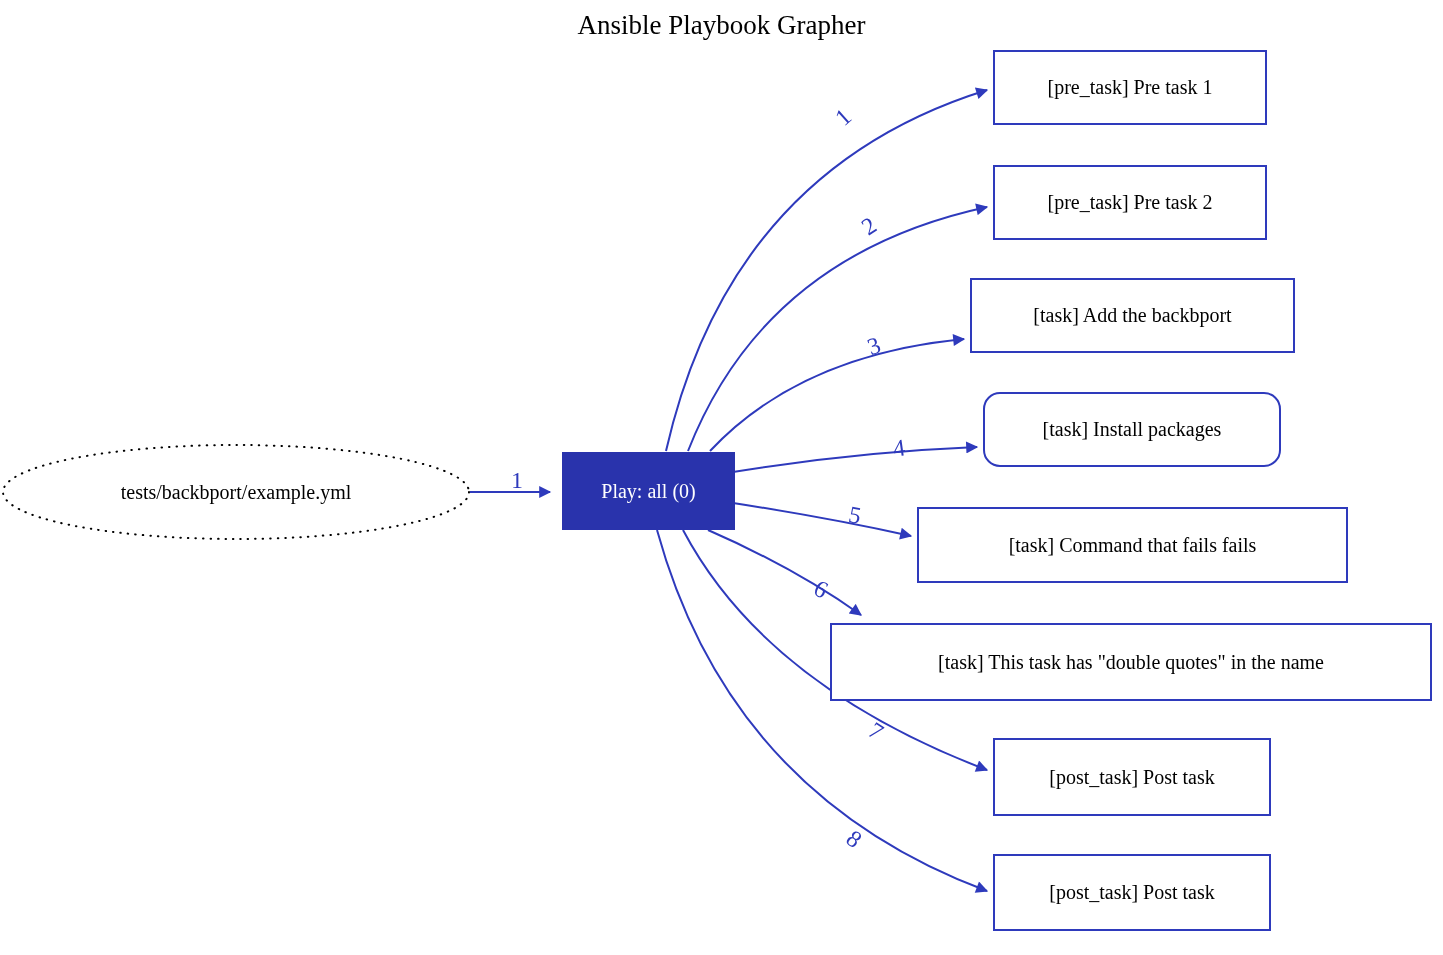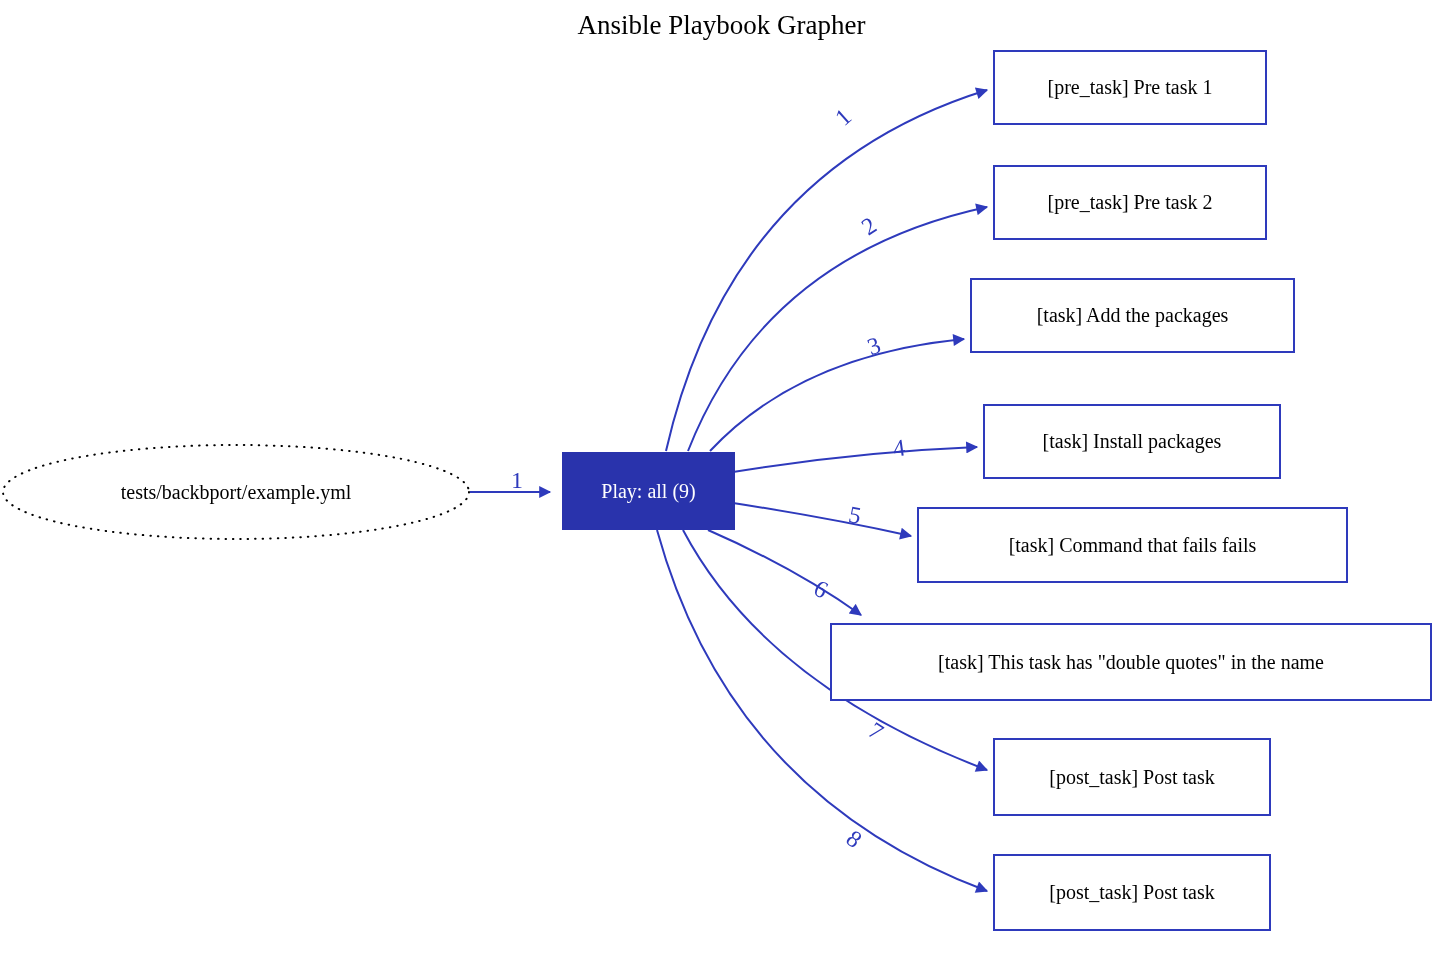--- a/index.html
+++ b/index.html
@@ -102,26 +102,26 @@
     <path class="edge" d="M 710 451 Q 800 355 964 339" marker-end="url(#arrowhead)"></path>
     <path class="edge" d="M 733 472 Q 855 452 977 447" marker-end="url(#arrowhead)"></path>
     <path class="edge" d="M 733 503 Q 830 518 911 536" marker-end="url(#arrowhead)"></path>
     <path class="edge" d="M 708 530 Q 795 568 861 615" marker-end="url(#arrowhead)"></path>
     <path class="edge" d="M 683 530 Q 765 685 987 770" marker-end="url(#arrowhead)"></path>
     <path class="edge" d="M 657 530 Q 730 795 987 891" marker-end="url(#arrowhead)"></path>
   </svg>
 
   <div class="node node-playbook" style="left:36px; top:468px; width:400px; height:48px;">tests/backbport/example.yml</div>
 
-  <div class="node node-play" style="left:562px; top:452px; width:173px; height:78px;">Play: all (9)</div>
+  <div class="node node-play" style="left:562px; top:452px; width:173px; height:78px;">Play: all (0)</div>
 
   <div class="node node-task" style="left:993px; top:50px; width:274px; height:75px;">[pre_task] Pre task 1</div>
   <div class="node node-task" style="left:993px; top:165px; width:274px; height:75px;">[pre_task] Pre task 2</div>
-  <div class="node node-task" style="left:970px; top:278px; width:325px; height:75px;">[task] Add the packages</div>
-  <div class="node node-task" style="left:983px; top:404px; width:298px; height:75px;">[task] Install packages</div>
+  <div class="node node-task" style="left:970px; top:278px; width:325px; height:75px;">[task] Add the backbport</div>
+  <div class="node node-task" style="left:983px; top:392px; width:298px; height:75px;border-radius:17px;">[task] Install packages</div>
   <div class="node node-task" style="left:917px; top:507px; width:431px; height:76px;">[task] Command that fails fails</div>
   <div class="node node-task" style="left:830px; top:623px; width:602px; height:78px;">[task] This task has "double quotes" in the name</div>
   <div class="node node-task" style="left:993px; top:738px; width:278px; height:78px;">[post_task] Post task</div>
   <div class="node node-task" style="left:993px; top:854px; width:278px; height:77px;">[post_task] Post task</div>
 
   <span class="edge-label" style="left:517px; top:480px;">1</span>
   <span class="edge-label" style="left:843px; top:117px; transform:translate(-50%,-50%) rotate(-42deg);">1</span>
   <span class="edge-label" style="left:869px; top:226px; transform:translate(-50%,-50%) rotate(-33deg);">2</span>
   <span class="edge-label" style="left:874px; top:346px; transform:translate(-50%,-50%) rotate(-20deg);">3</span>
   <span class="edge-label" style="left:899px; top:448px; transform:translate(-50%,-50%) rotate(-8deg);">4</span>

